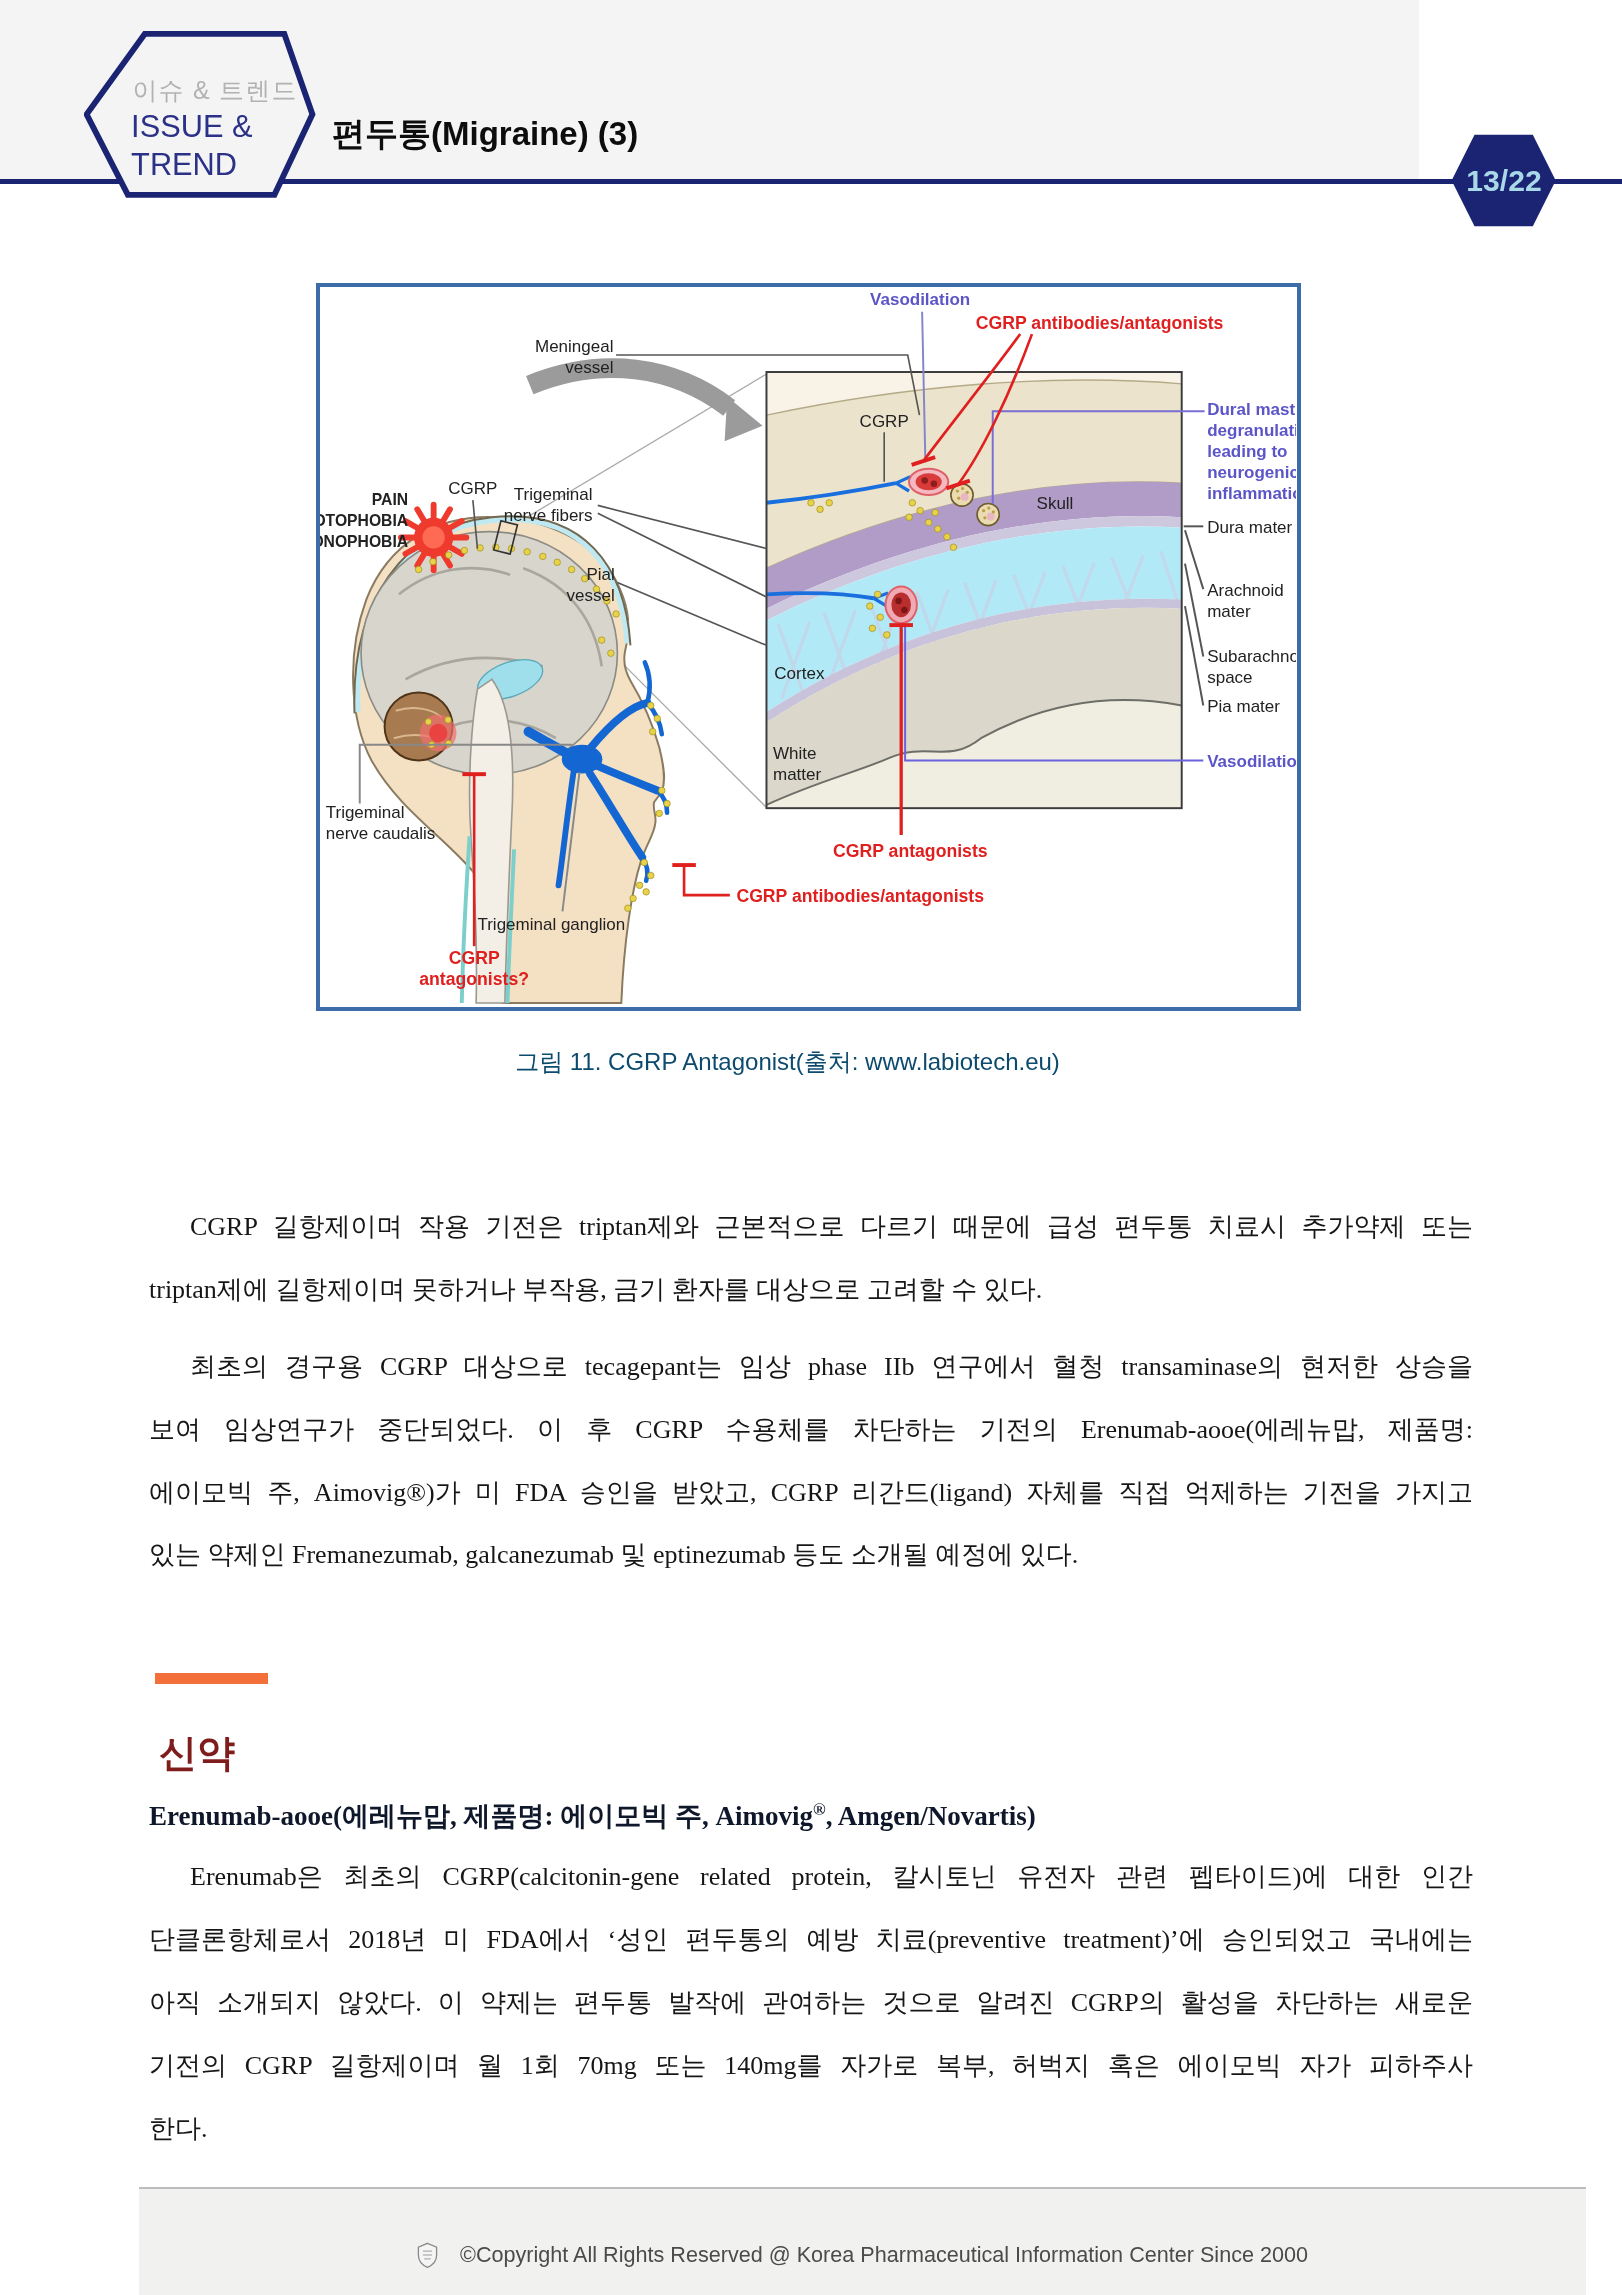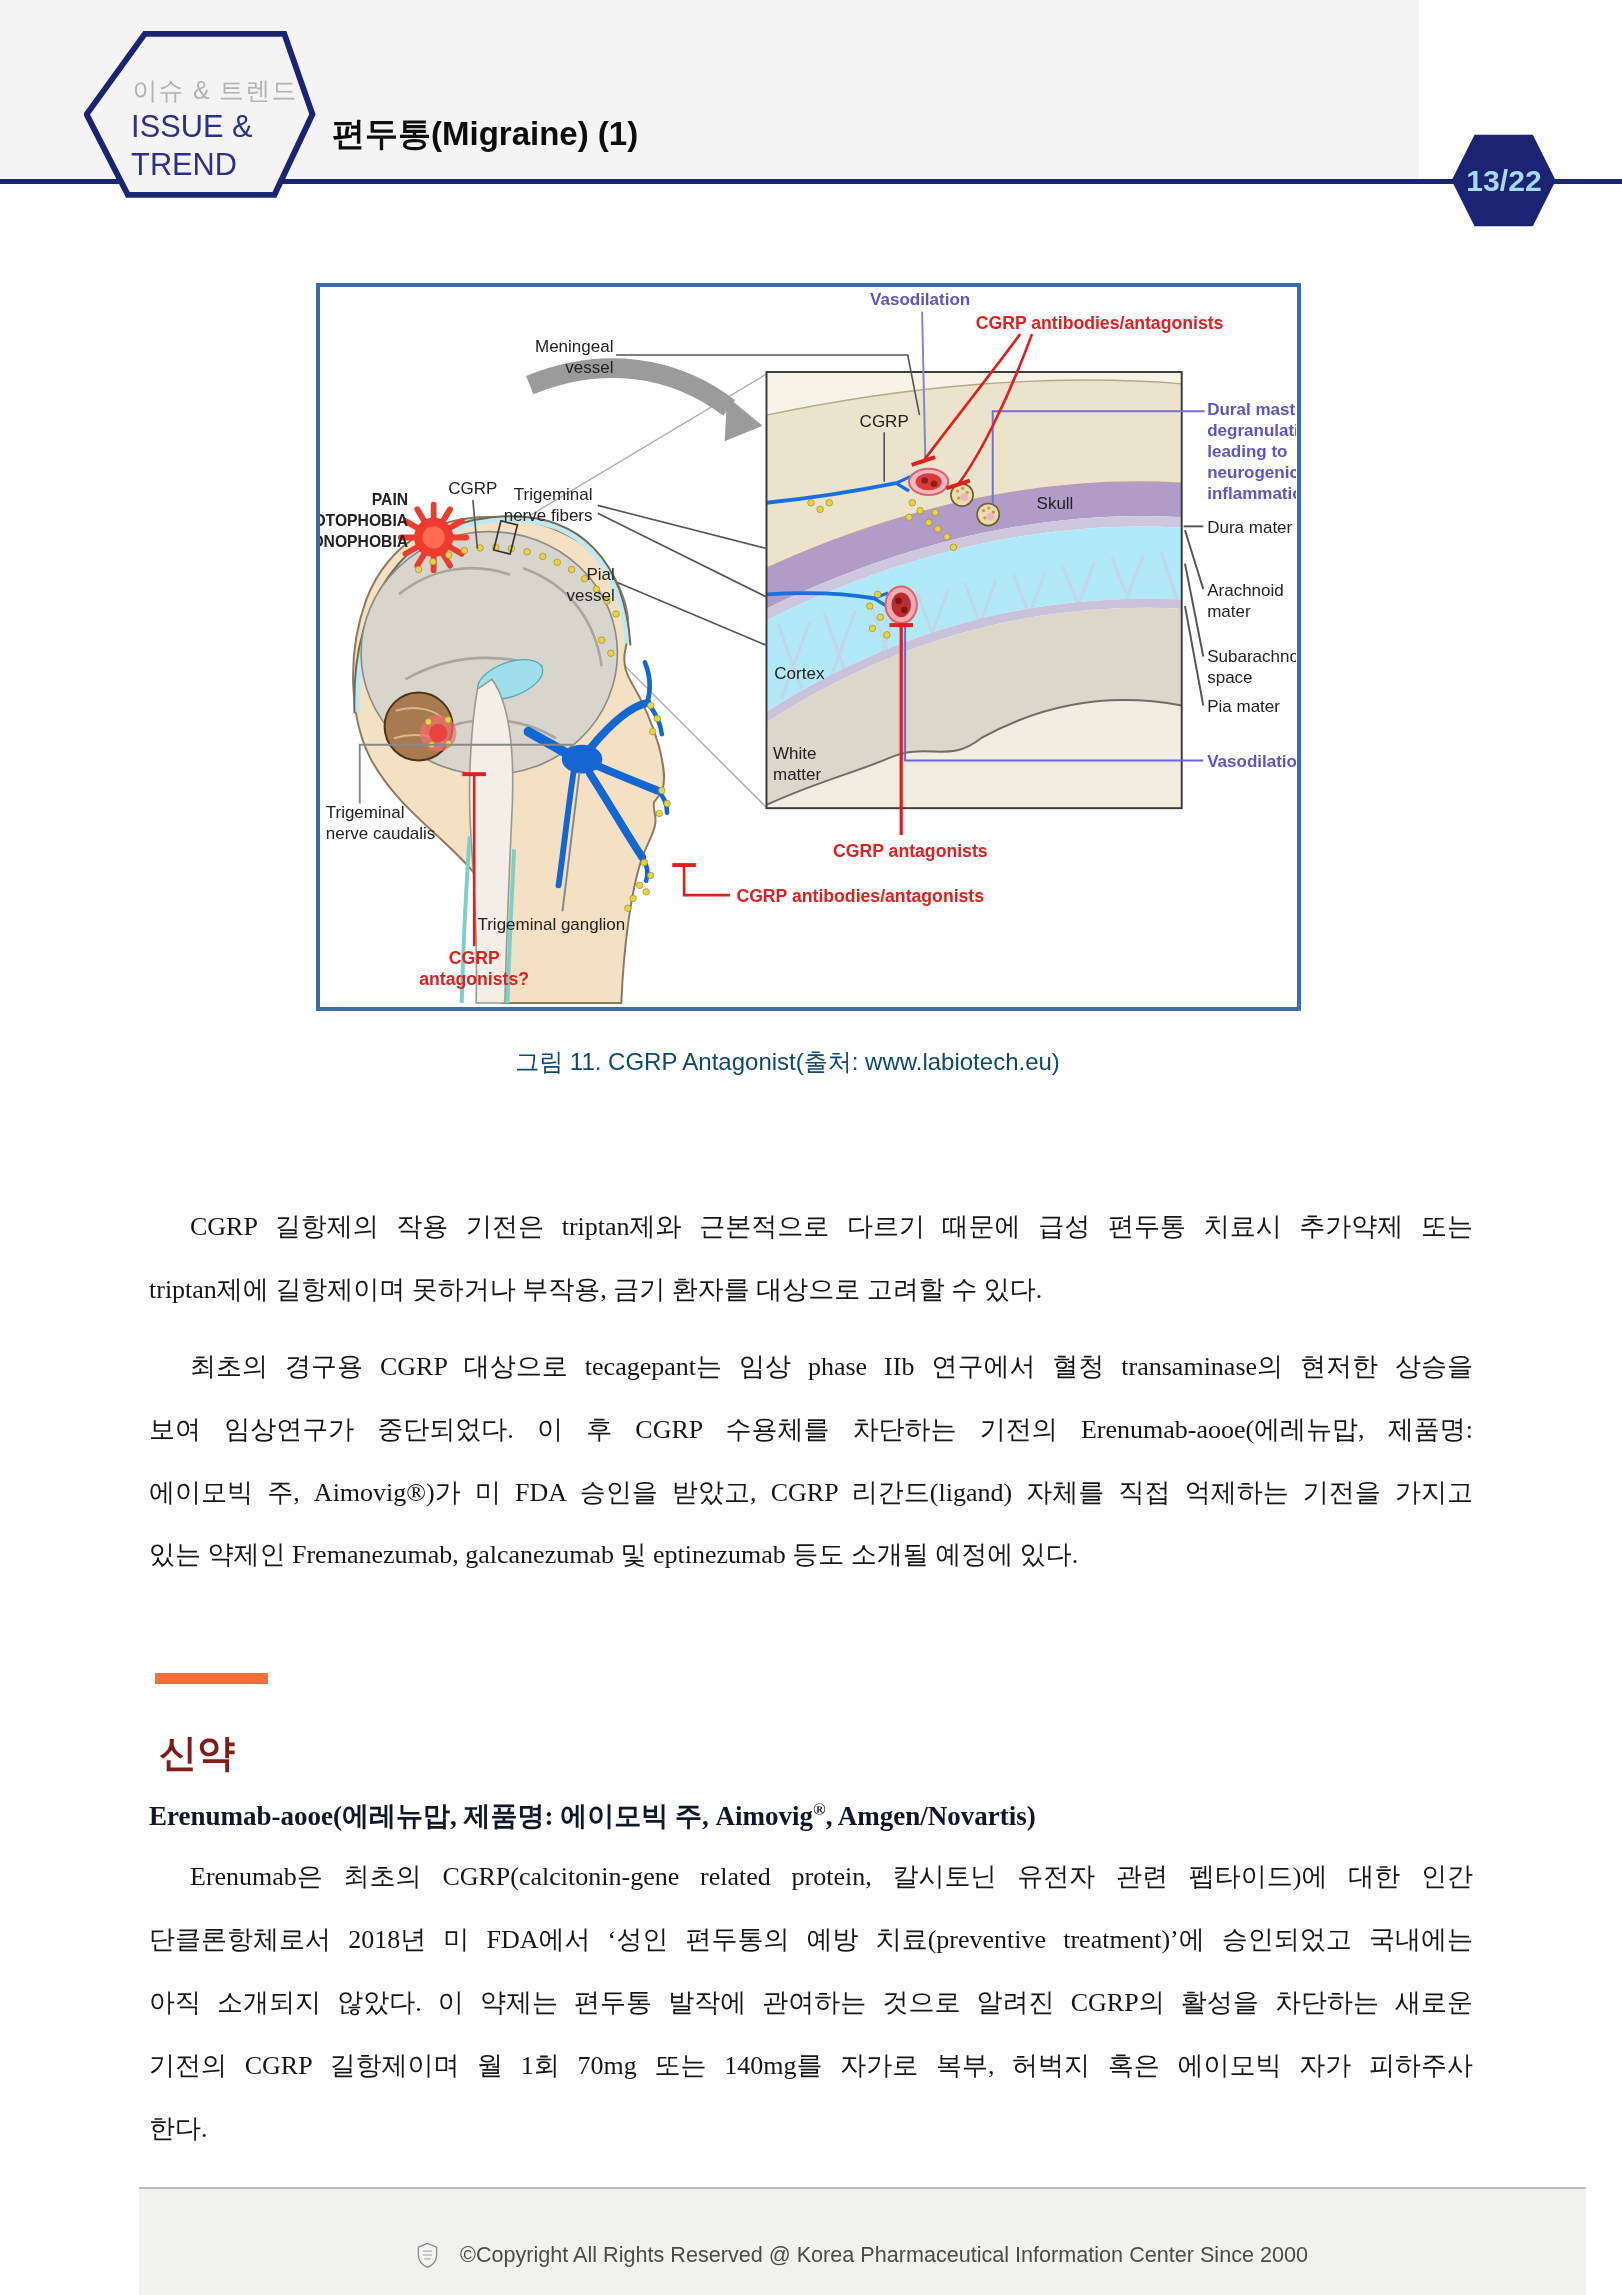--- a/index.html
+++ b/index.html
@@ -47,21 +47,21 @@
 <div class="page">
 
   <header class="header">
     <div class="header-rule"></div>
     <svg class="logo-hex" width="233" height="168" viewBox="0 0 356 256">
       <polygon points="93,4 306,4 349,127 291,250 67,250 4,127" fill="#f4f4f5" stroke="#1b2472" stroke-width="9"></polygon>
       <text x="74" y="104" font-size="38" fill="#b2b2b2" letter-spacing="2">이슈 &amp; 트렌드</text>
       <text x="72" y="162" font-size="47" fill="#2a3187">ISSUE &amp;</text>
       <text x="72" y="220" font-size="47" fill="#2a3187">TREND</text>
     </svg>
-    <div class="page-title">편두통(Migraine) (1)</div>
+    <div class="page-title">편두통(Migraine) (3)</div>
   </header>
   <svg class="page-badge" width="110" height="97" viewBox="0 0 168 148">
     <polygon points="39,4 128,4 163,74 128,144 39,144 4,74" fill="#1b2472"></polygon>
     <text x="84" y="90" font-size="46" font-weight="700" fill="#a9d9e9" text-anchor="middle">13/22</text>
   </svg>
 
   <div class="figure-box">
     <svg width="976" height="718" viewBox="0 0 1491 1098">
       <defs>
         <clipPath id="panelClip">
@@ -332,21 +332,21 @@
       <text class="lbl-pur" x="1356" y="734" fill="#5757d8">Vasodilation</text>
       <text class="lbl" x="694" y="600">Cortex</text>
       <text class="lbl" x="692" y="722">White</text>
       <text class="lbl" x="692" y="754">matter</text>
       <text class="lbl-red" text-anchor="middle" x="902" y="872">CGRP antagonists</text>
     </svg>
   </div>
   <div class="figure-caption">그림 11. CGRP Antagonist(출처: www.labiotech.eu)</div>
 
   <main>
-    <div class="line indent" style="top:1195px">CGRP 길항제의 작용 기전은 triptan제와 근본적으로 다르기 때문에 급성 편두통 치료시 추가약제 또는</div>
+    <div class="line indent" style="top:1195px">CGRP 길항제이며 작용 기전은 triptan제와 근본적으로 다르기 때문에 급성 편두통 치료시 추가약제 또는</div>
     <div class="line end" style="top:1258px">triptan제에 길항제이며 못하거나 부작용, 금기 환자를 대상으로 고려할 수 있다.</div>
 
     <div class="line indent" style="top:1335px">최초의 경구용 CGRP 대상으로 tecagepant는 임상 phase IIb 연구에서 혈청 transaminase의 현저한 상승을</div>
     <div class="line" style="top:1398px">보여 임상연구가 중단되었다. 이 후 CGRP 수용체를 차단하는 기전의 Erenumab-aooe(에레뉴맙, 제품명:</div>
     <div class="line" style="top:1461px">에이모빅 주, Aimovig®)가 미 FDA 승인을 받았고, CGRP 리간드(ligand) 자체를 직접 억제하는 기전을 가지고</div>
     <div class="line end" style="top:1523px">있는 약제인 Fremanezumab, galcanezumab 및 eptinezumab 등도 소개될 예정에 있다.</div>
 
     <div class="section-bar"></div>
     <h2 class="section-heading">신약</h2>
 

